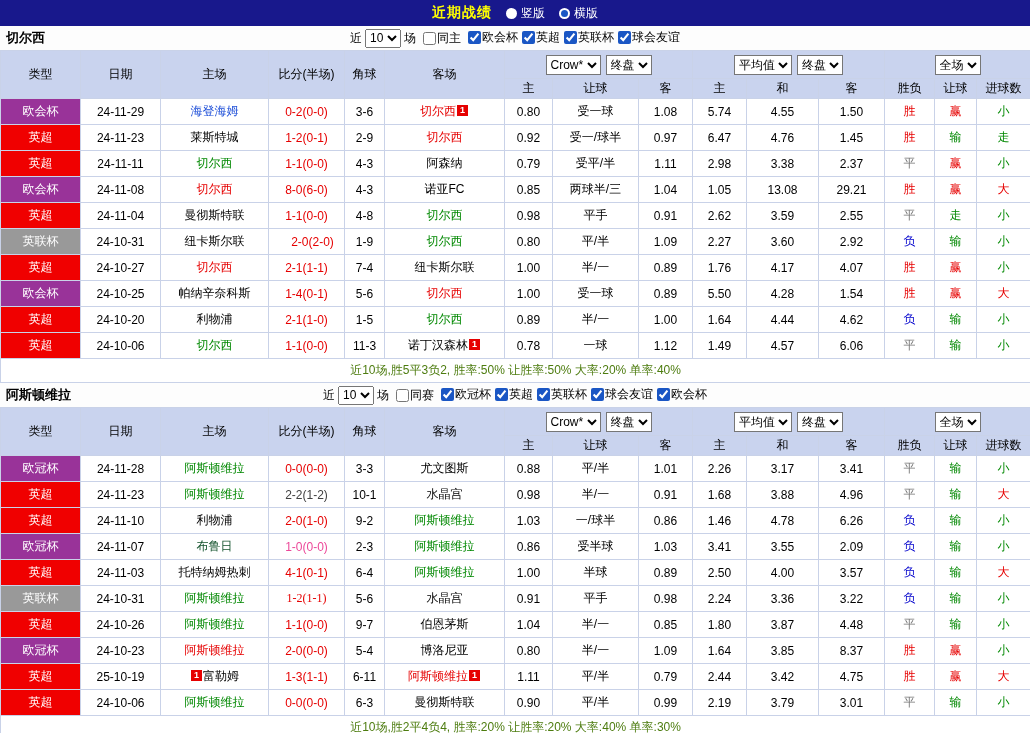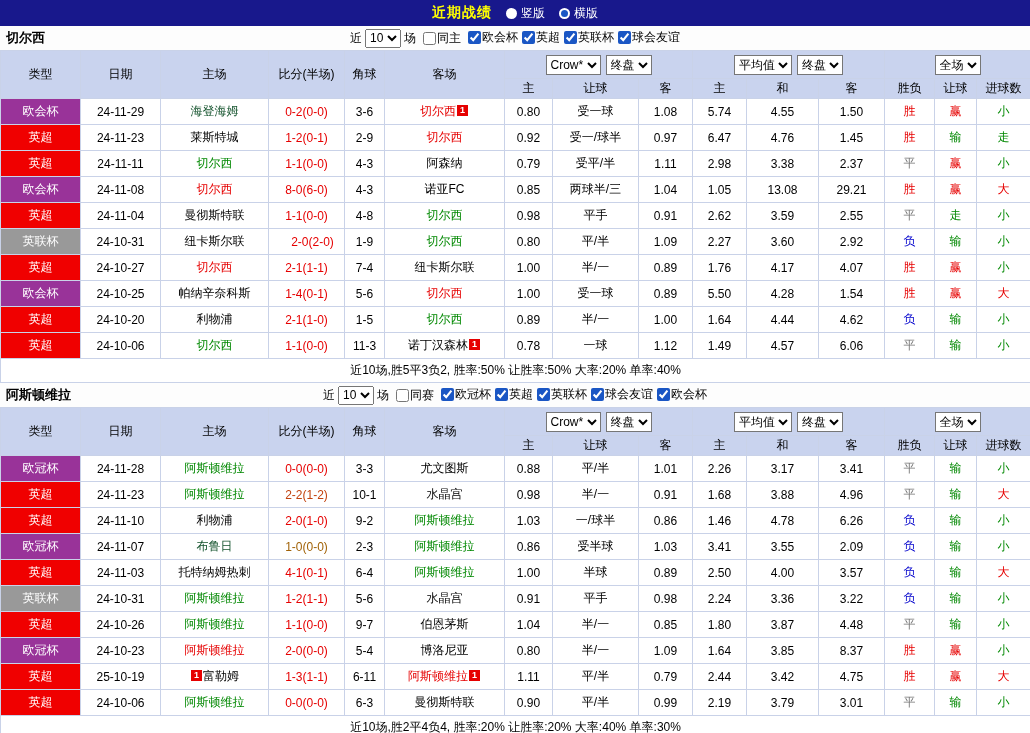--- a/index.html
+++ b/index.html
@@ -20,21 +20,21 @@
   label.chk{display:inline-flex;align-items:center;}
   
   table.grid{border-collapse:collapse;table-layout:fixed;width:1030px;}
   .grid th,.grid td{border:1px solid #c9d2e8;text-align:center;padding:0 1px;overflow:hidden;white-space:nowrap;}
   .grid thead th{background:#c9d3ee;font-weight:normal;font-size:12px;}
   .grid thead tr.h1 th{height:27px;}
   .grid thead tr.h2 th{height:19px;}
   .grid tbody td{height:25px;background:#fff;}
   .sel-box{display:flex;justify-content:center;align-items:center;gap:5px;}
   .sel-box select{font-size:12px;height:20px;background:#fff;}
-  .grid tfoot td{height:23px;color:#000000;background:#fff;font-size:12px;text-align:center;}
+  .grid tfoot td{height:23px;color:#4d7c0f;background:#fff;font-size:12px;text-align:center;}
   .rc{display:inline-block;background:#e60000;color:#fff;font-size:9px;line-height:11px;min-width:9px;padding:0 1px;text-align:center;vertical-align:2px;margin:0 1px;font-weight:bold;}
 </style>
 </head>
 <body>
 
 <div class="topbar">
   <span class="title">近期战绩</span>
   <span class="radio-group">
     <span class="radio-item">
       <span class="radio" id="radio-v"></span>
@@ -127,21 +127,21 @@
         <th>客</th>
         <th>胜负</th>
         <th>让球</th>
         <th>进球数</th>
       </tr>
     </thead>
     <tbody>
         <tr>
           <td style="color: rgb(255, 255, 255); background: rgb(153, 51, 153);">欧会杯</td>
           <td>24-11-29</td>
-          <td><span style="color: #14532d;">海登海姆</span></td>
+          <td><span style="color: #1d4ed8;">海登海姆</span></td>
           <td style="color: rgb(230, 0, 0);">0-2(0-0)</td>
           <td>3-6</td>
           <td><span style="color: rgb(230, 0, 0);">切尔西</span><span class="rc">1</span></td>
           <td>0.80</td>
           <td>受一球</td>
           <td>1.08</td>
           <td>5.74</td>
           <td>4.55</td>
           <td>1.50</td>
           <td style="color: rgb(230, 0, 0);">胜</td>
@@ -411,21 +411,21 @@
           <td>3.17</td>
           <td>3.41</td>
           <td style="color: rgb(119, 119, 119);">平</td>
           <td style="color: rgb(0, 136, 0);">输</td>
           <td style="color: rgb(0, 136, 0);">小</td>
         </tr>
         <tr>
           <td style="color: rgb(255, 255, 255); background: rgb(240, 0, 0);">英超</td>
           <td>24-11-23</td>
           <td><span style="color: rgb(0, 136, 0);">阿斯顿维拉</span></td>
-          <td style="color: #c2410c; margin-top: 25px;">2-2(1-2)</td>
+          <td style="color: #404040; margin-top: 25px;">2-2(1-2)</td>
           <td>10-1</td>
           <td><span style="color: rgb(0, 0, 0);">水晶宫</span></td>
           <td>0.98</td>
           <td>半/一</td>
           <td>0.91</td>
           <td>1.68</td>
           <td>3.88</td>
           <td>4.96</td>
           <td style="color: rgb(119, 119, 119);">平</td>
           <td style="color: rgb(0, 136, 0);">输</td>
@@ -445,21 +445,21 @@
           <td>4.78</td>
           <td>6.26</td>
           <td style="color: rgb(0, 0, 204);">负</td>
           <td style="color: rgb(0, 136, 0);">输</td>
           <td style="color: rgb(0, 136, 0);">小</td>
         </tr>
         <tr>
           <td style="color: rgb(255, 255, 255); background: rgb(153, 51, 153);">欧冠杯</td>
           <td>24-11-07</td>
           <td><span style="color: #14532d;">布鲁日</span></td>
-          <td style="color: #a16207;">1-0(0-0)</td>
+          <td style="color: #ec4899;">1-0(0-0)</td>
           <td>2-3</td>
           <td><span style="color: rgb(0, 136, 0);">阿斯顿维拉</span></td>
           <td>0.86</td>
           <td>受半球</td>
           <td>1.03</td>
           <td>3.41</td>
           <td>3.55</td>
           <td>2.09</td>
           <td style="color: rgb(0, 0, 204);">负</td>
           <td style="color: rgb(0, 136, 0);">输</td>
@@ -479,21 +479,21 @@
           <td>4.00</td>
           <td>3.57</td>
           <td style="color: rgb(0, 0, 204);">负</td>
           <td style="color: rgb(0, 136, 0);">输</td>
           <td style="color: rgb(230, 0, 0);">大</td>
         </tr>
         <tr>
           <td style="color: rgb(255, 255, 255); background: rgb(153, 153, 153);">英联杯</td>
           <td>24-10-31</td>
           <td><span style="color: rgb(0, 136, 0);">阿斯顿维拉</span></td>
-          <td style="color: rgb(230, 0, 0);">1-2(1-1)</td>
+          <td style="color: rgb(230, 0, 0); font-family: Liberation Serif, serif;">1-2(1-1)</td>
           <td>5-6</td>
           <td><span style="color: rgb(0, 0, 0);">水晶宫</span></td>
           <td>0.91</td>
           <td>平手</td>
           <td>0.98</td>
           <td>2.24</td>
           <td>3.36</td>
           <td>3.22</td>
           <td style="color: rgb(0, 0, 204);">负</td>
           <td style="color: rgb(0, 136, 0);">输</td>

